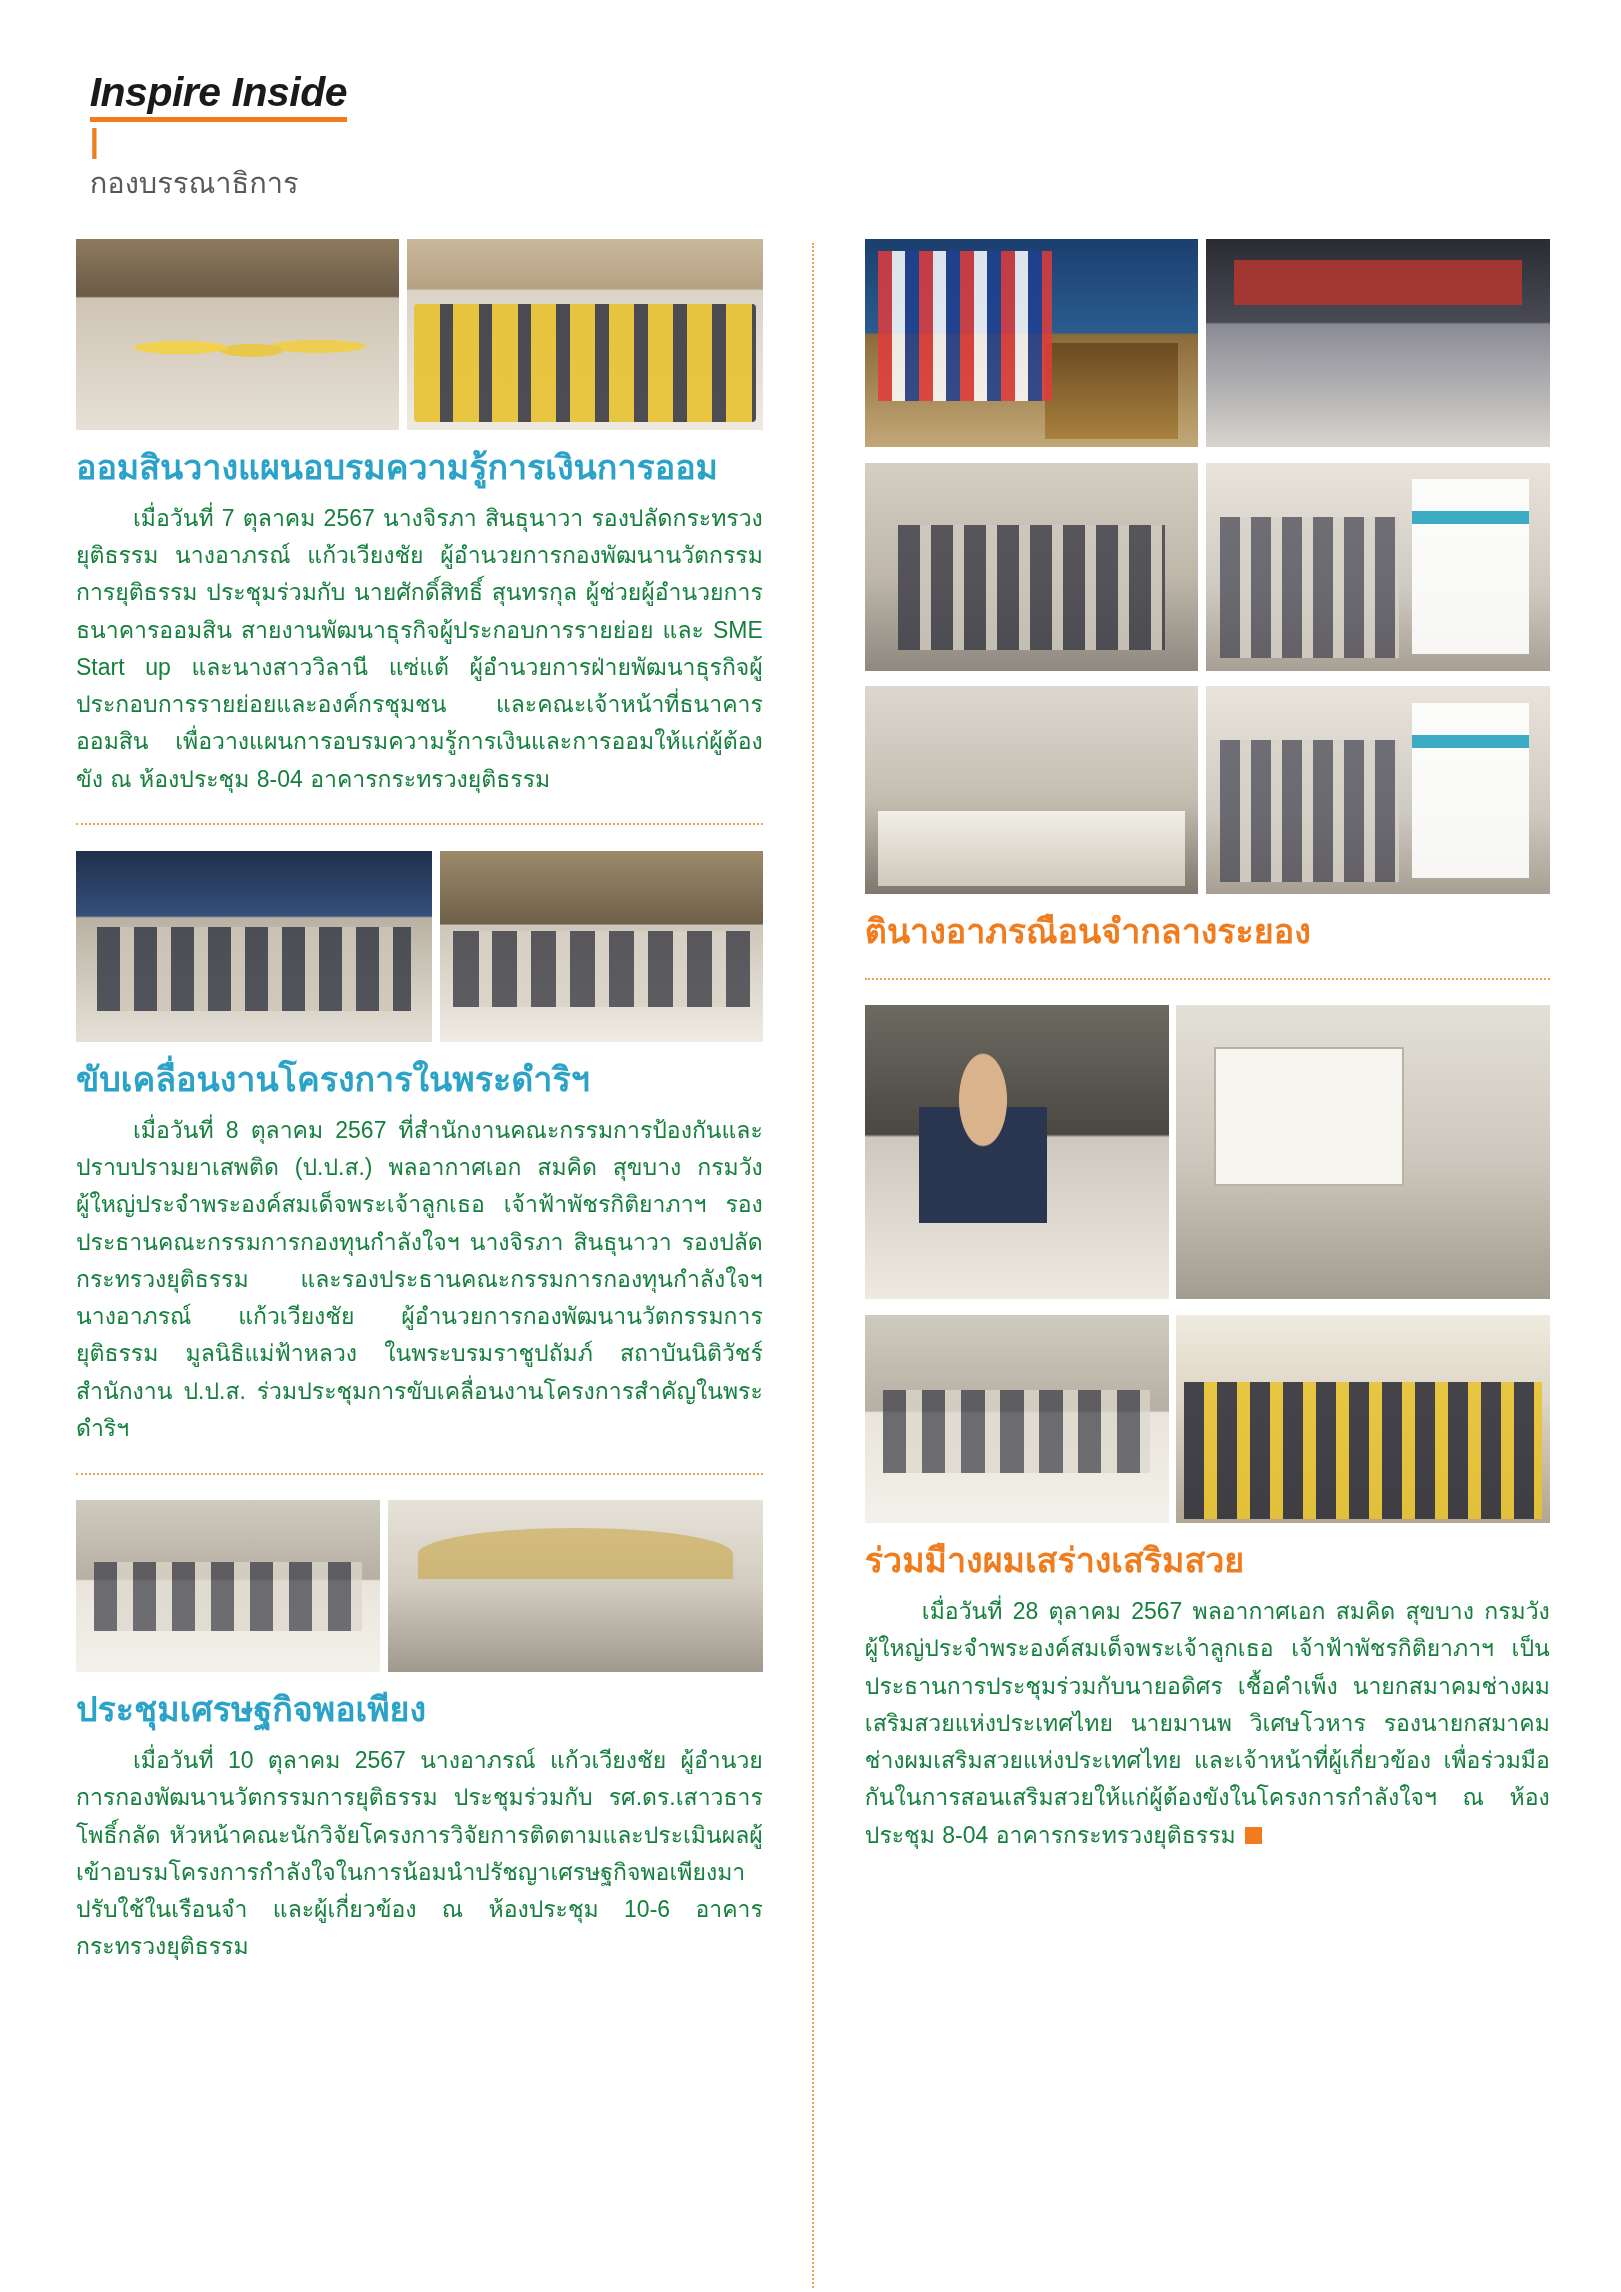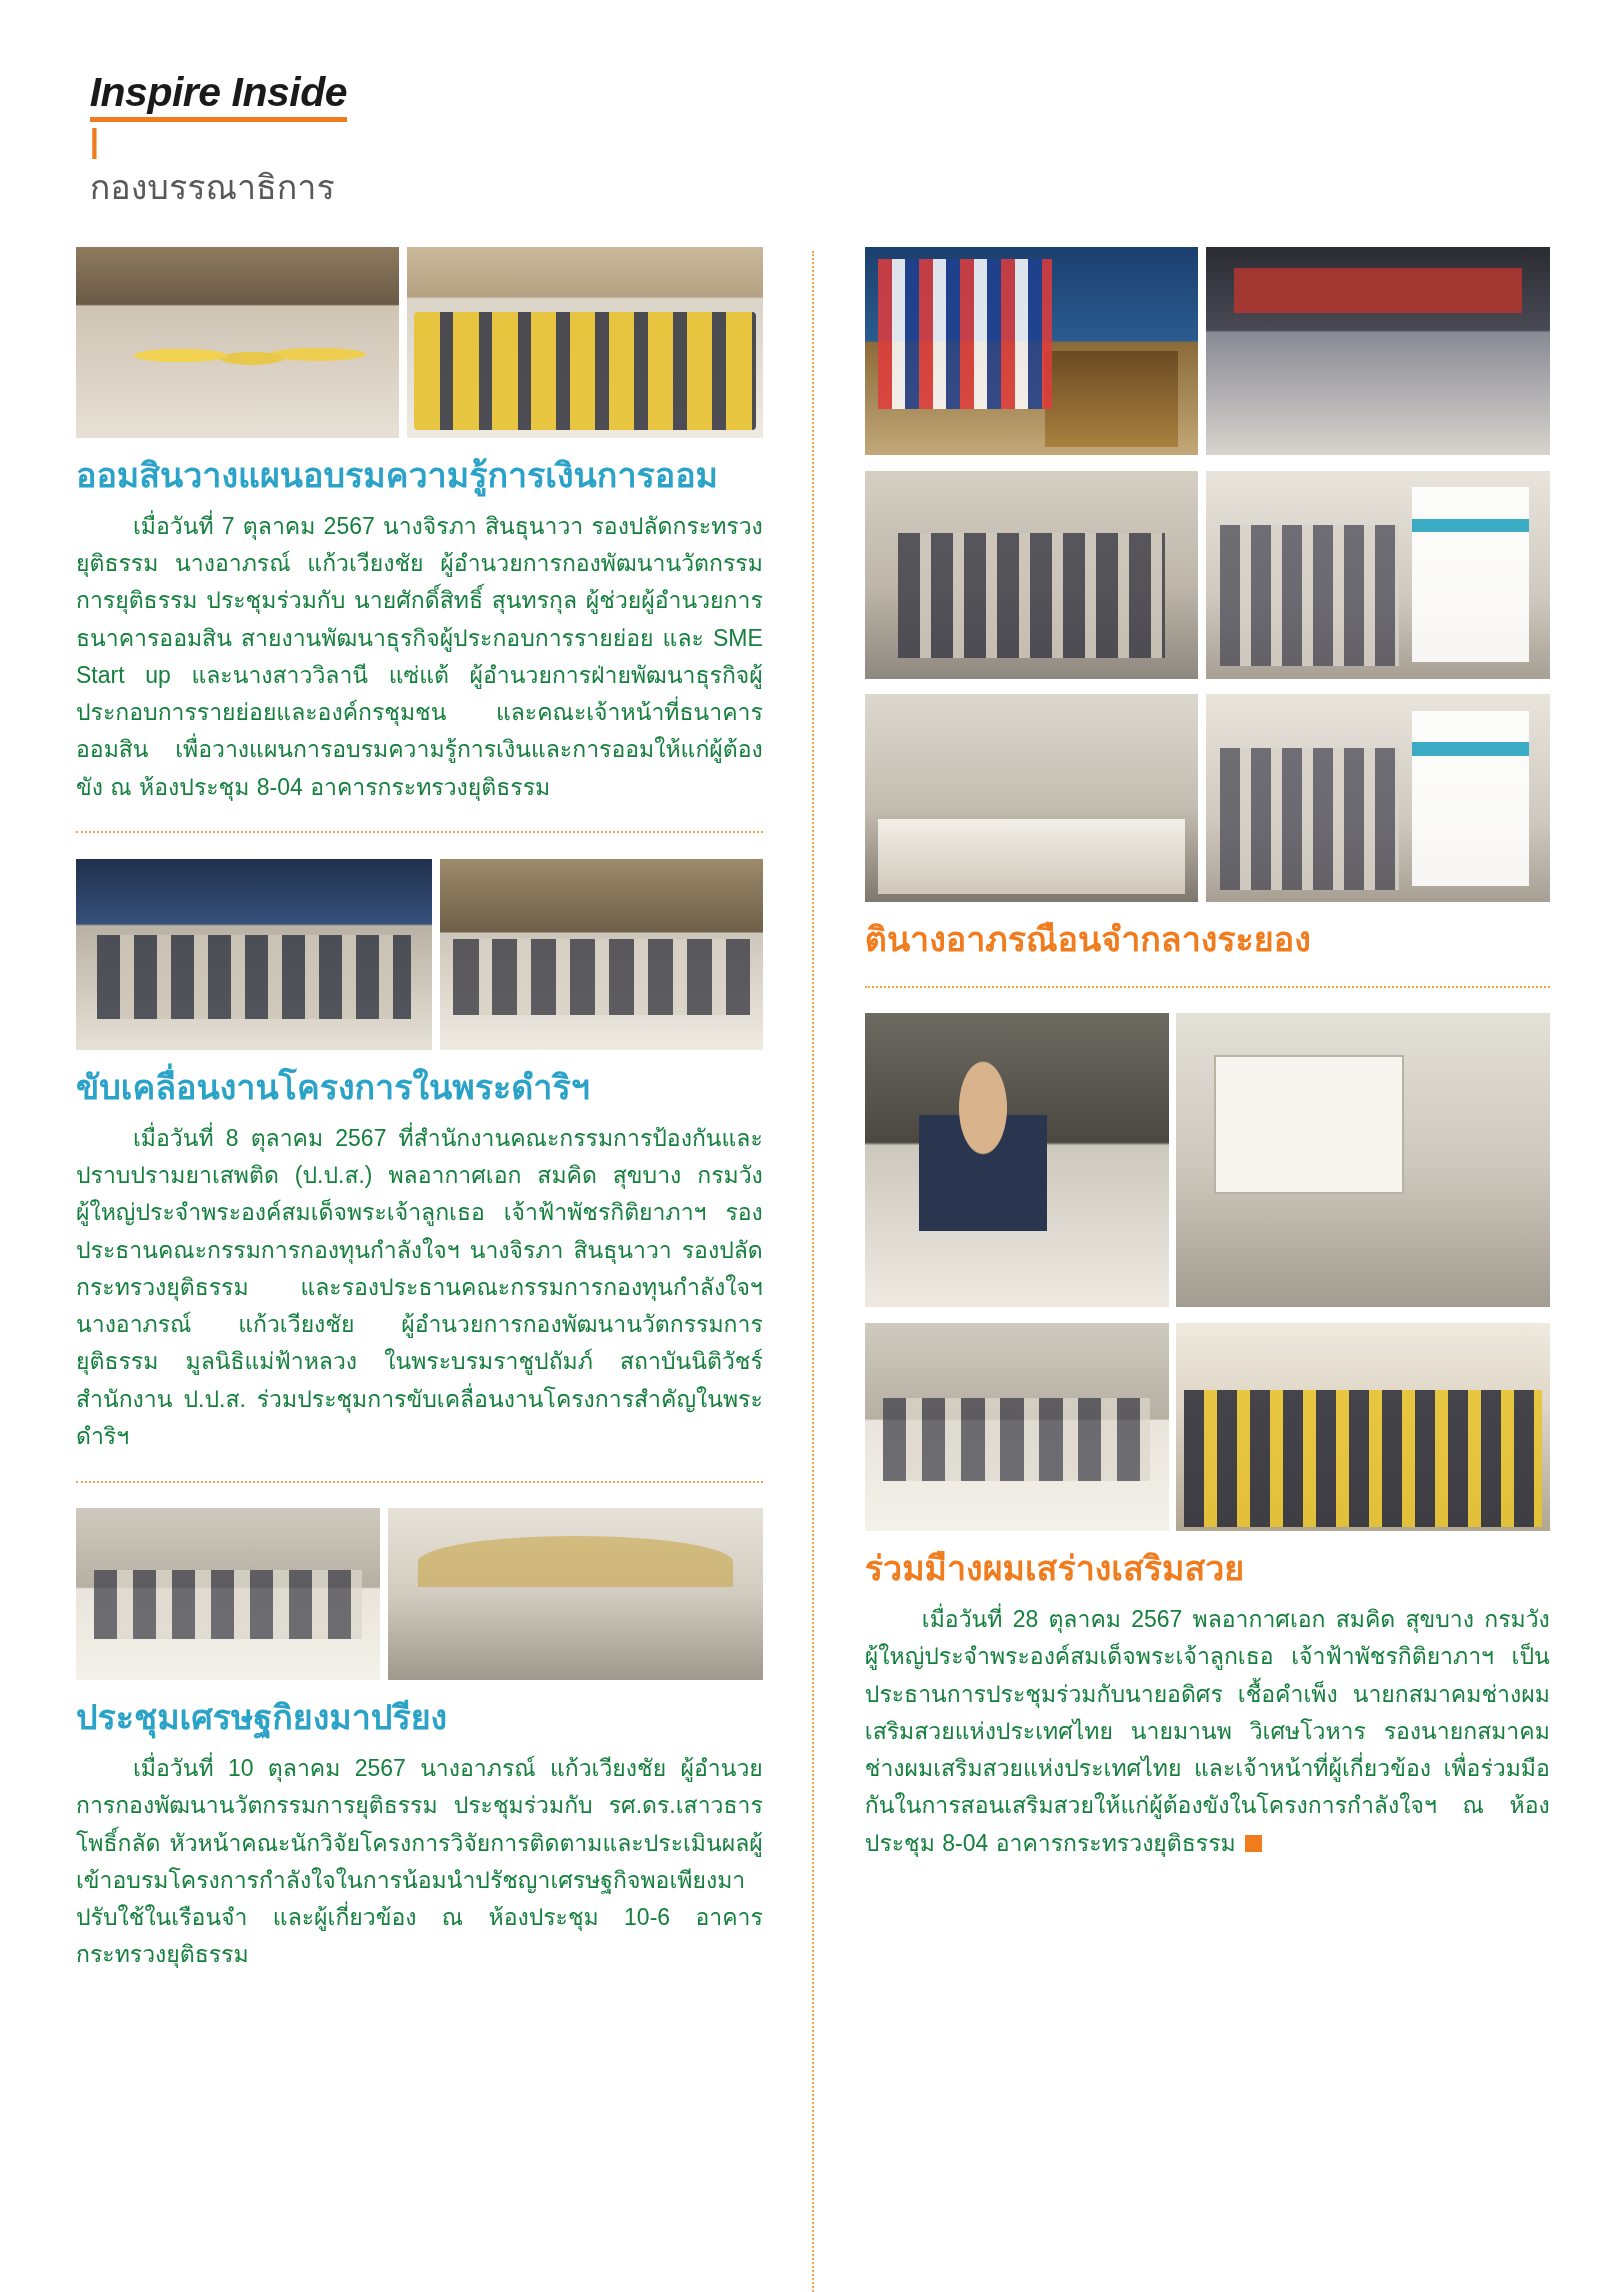--- a/index.html
+++ b/index.html
@@ -43,21 +43,21 @@
     height: 4.9px;
     background: #f07c1e;
   }
   .header-sep {
     font-size: 33px;
     color: #f07c1e;
     margin: 0 9.8px 0 13.7px;
     font-weight: bold;
   }
   .header-sub {
-    font-size: 34px;
+    font-size: 29px;
     color: #58595b;
   }
 
   
   .columns {
     display: flex;
     gap: 16px;
     height: 2049px;
   }
   .col {
@@ -238,21 +238,21 @@
 
       <div class="article">
         <div class="photo-row">
           <div class="photo p-table-side" style="width:304px;height:172px;">
               <span class="ph-inner"></span>
             </div>
           <div class="photo p-hall" style="width:375px;height:172px;">
               <span class="ph-inner"></span>
             </div>
         </div>
-        <h2 class="headline">ประชุมเศรษฐกิยงมาปรียง</h2>
+        <h2 class="headline">ประชุมเศรษฐกิจพอเพียง</h2>
         <p class="body">เมื่อวันที่ 10 ตุลาคม 2567 นางอาภรณ์ แก้วเวียงชัย ผู้อำนวยการกองพัฒนานวัตกรรมการยุติธรรม ประชุมร่วมกับ รศ.ดร.เสาวธาร โพธิ์กลัด หัวหน้าคณะนักวิจัยโครงการวิจัยการติดตามและประเมินผลผู้เข้าอบรมโครงการกำลังใจในการน้อมนำปรัชญาเศรษฐกิจพอเพียงมาปรับใช้ในเรือนจำ และผู้เกี่ยวข้อง ณ ห้องประชุม 10-6 อาคารกระทรวงยุติธรรม</p>
       </div>
 
     </div>
 
     <div class="divider-v"></div>
 
     <div class="col col-right">
 
       <div class="article">

